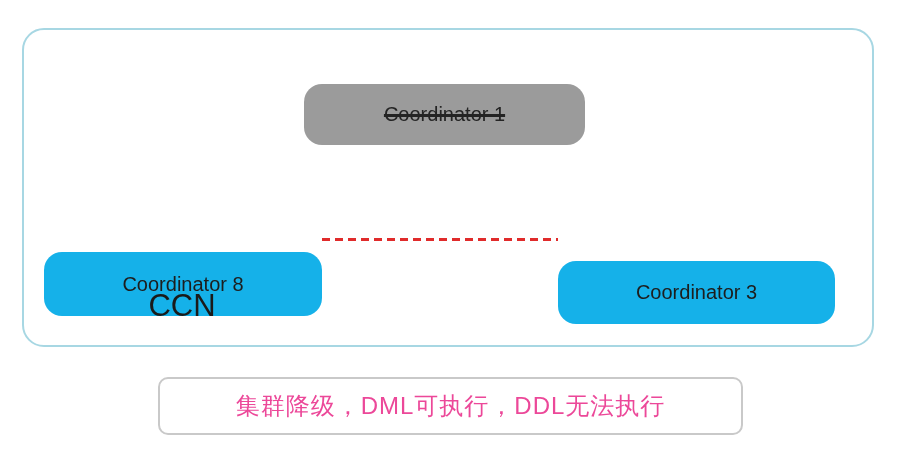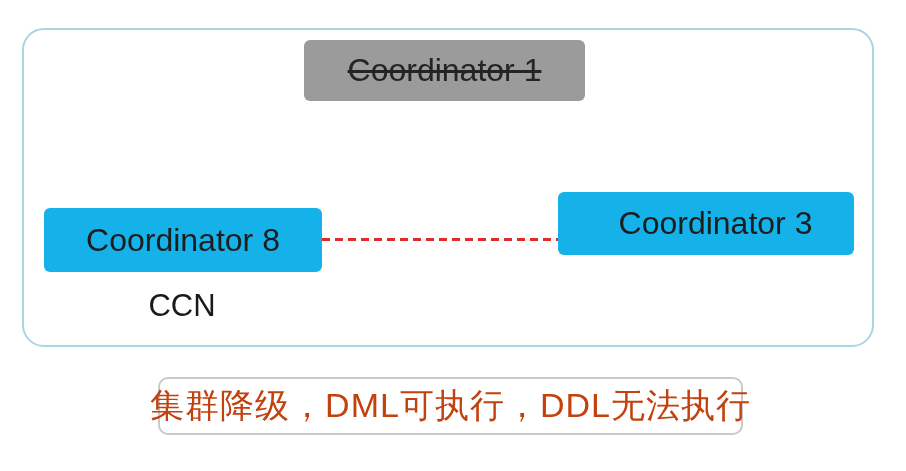--- a/index.html
+++ b/index.html
@@ -22,45 +22,45 @@
     left:22px;top:28px;
     width:848px;height:315px;
     border:2px solid var(--boundary);
     border-radius:22px;
     background:#ffffff;
     box-sizing:content-box;
   }
   .node{
     position:absolute;
     display:flex;align-items:center;justify-content:center;
-    font-size:32px;
+    font-size:20px;
     color:#1d1d1d;
-    border-radius:6px;
+    border-radius:18px;
     white-space:nowrap;
+    margin-top:44px;
   }
   .node-failed{
     left:280px;top:10px;
     width:281px;height:61px;
     background:var(--node-failed);
     color:#242424;
   }
   .strike{
     text-decoration:line-through;
     text-decoration-thickness:3px;
   }
   .node-c2{
     left:20px;top:178px;
     width:278px;height:64px;
     background:var(--node-active);
   }
   .node-c3{
-    left:534px;top:162px;
+    left:534px;top:187px;
     width:277px;height:63px;
     background:var(--node-active);
-    padding-left:19px;
   }
   .link{
     position:absolute;
     left:298px;top:208px;
     width:236px;height:3px;
     background:repeating-linear-gradient(90deg,
       var(--link-broken) 0 8px,
       transparent 8px 13px);
   }
   .ccn{
@@ -75,22 +75,22 @@
     position:absolute;
     left:158px;top:377px;
     width:585px;height:58px;
     border:2px solid var(--caption-border);
     border-radius:10px;
     background:#ffffff;
     display:flex;align-items:center;justify-content:center;
     box-sizing:border-box;
   }
   .caption span{
-    font-size:34px;
-    color:#c2410c;
+    font-size:24px;
+    color:#ec4899;
     letter-spacing:1px;
     white-space:nowrap;
   }
 </style>
 </head>
 <body>
 
 <div class="stage">
 
   <div class="cluster">

